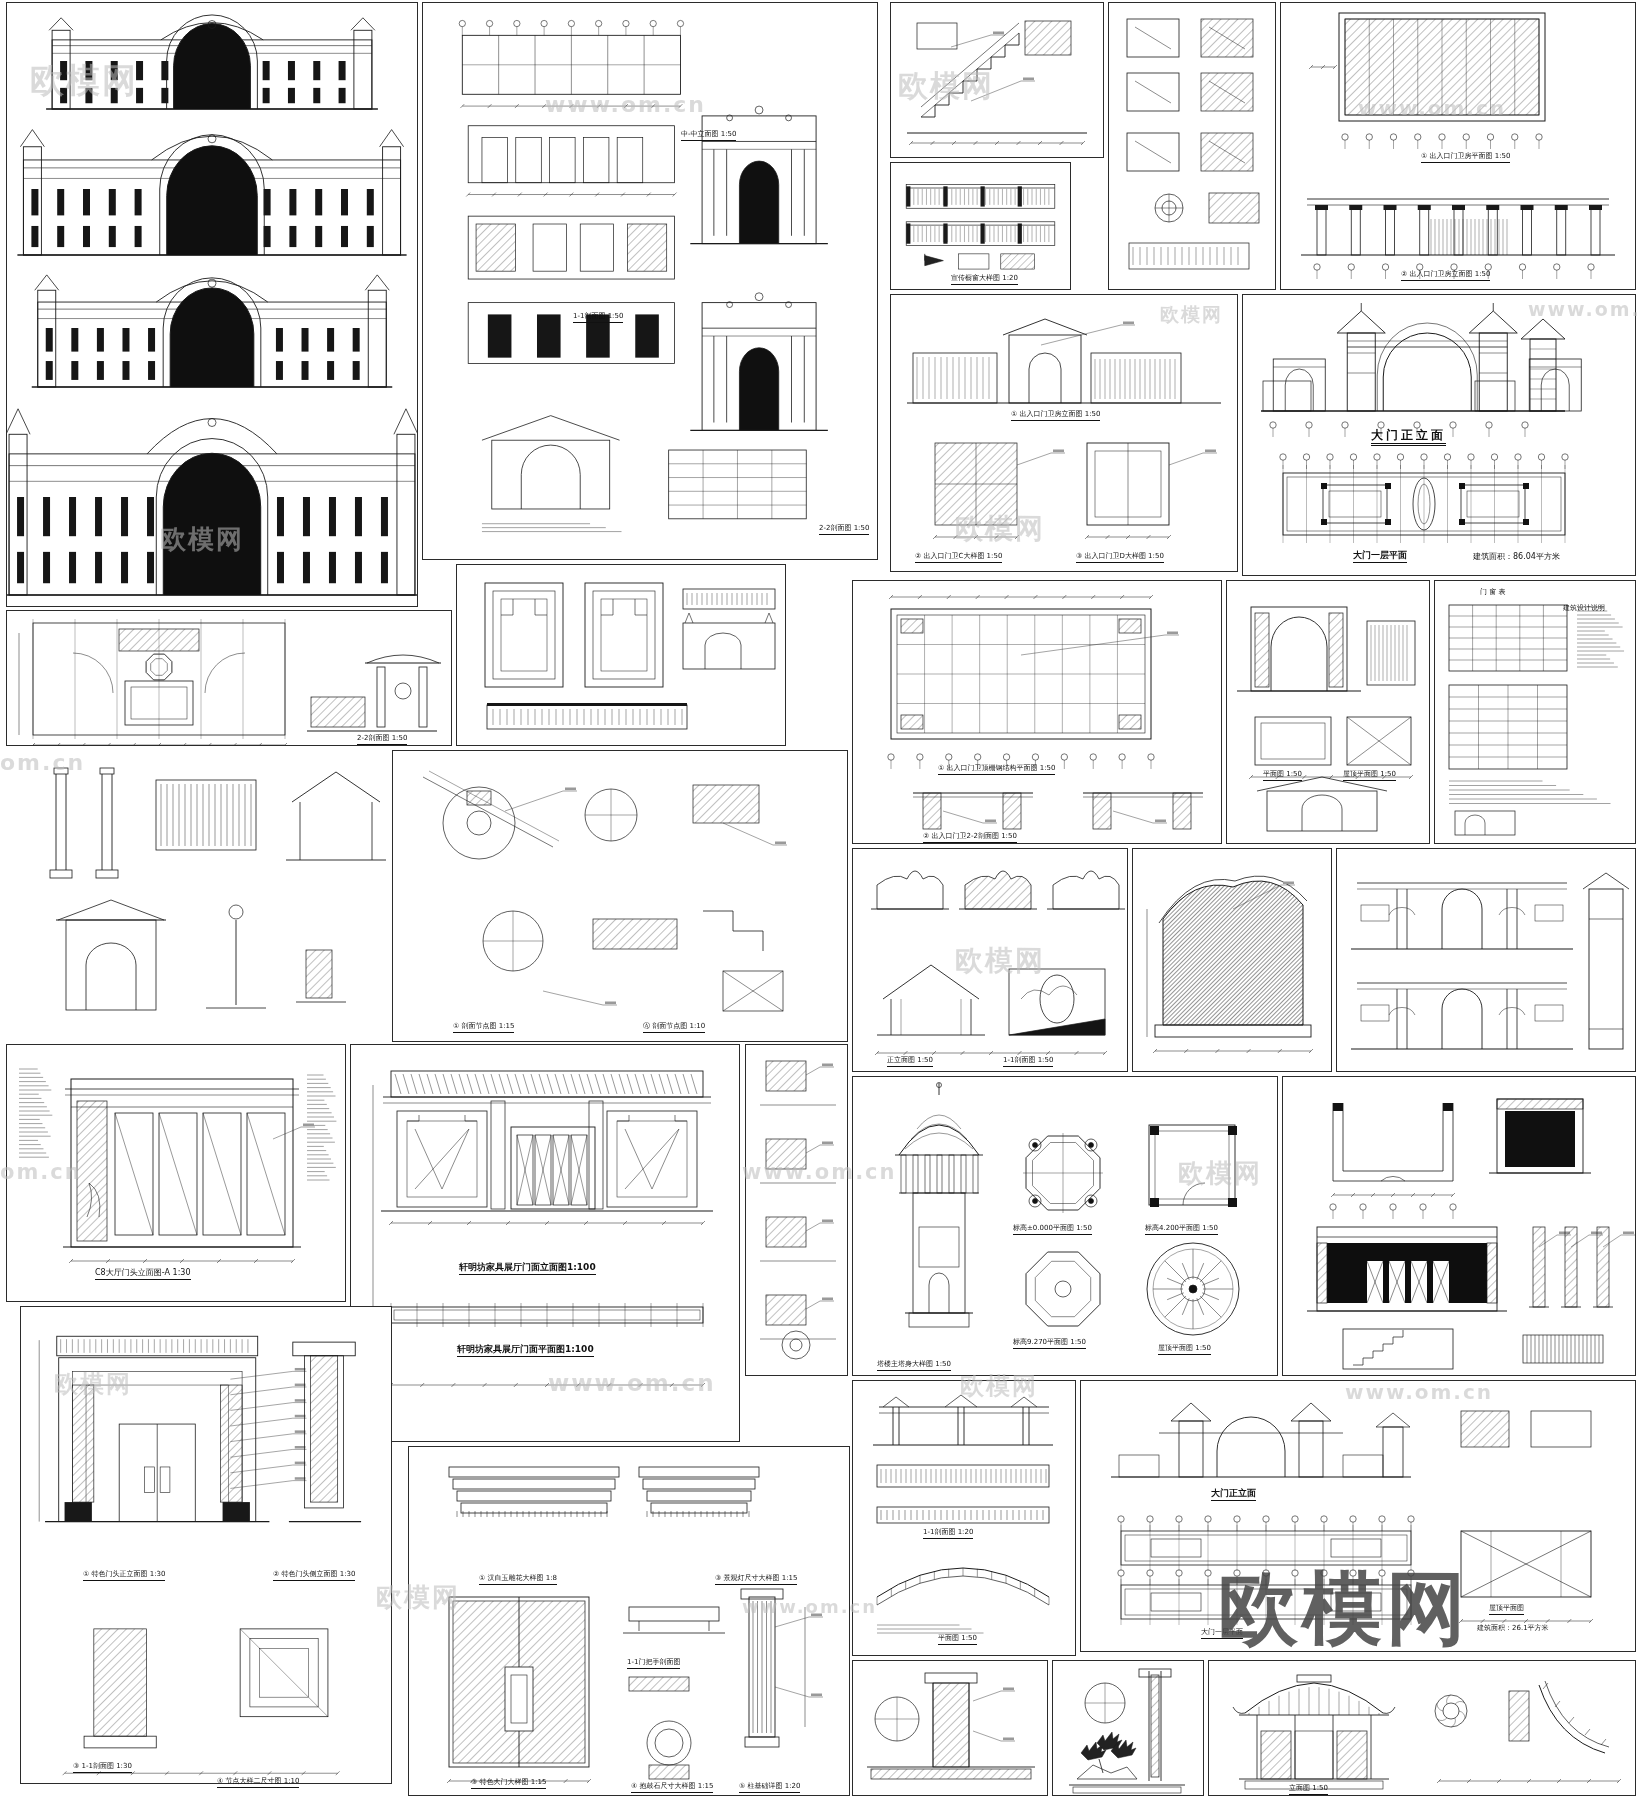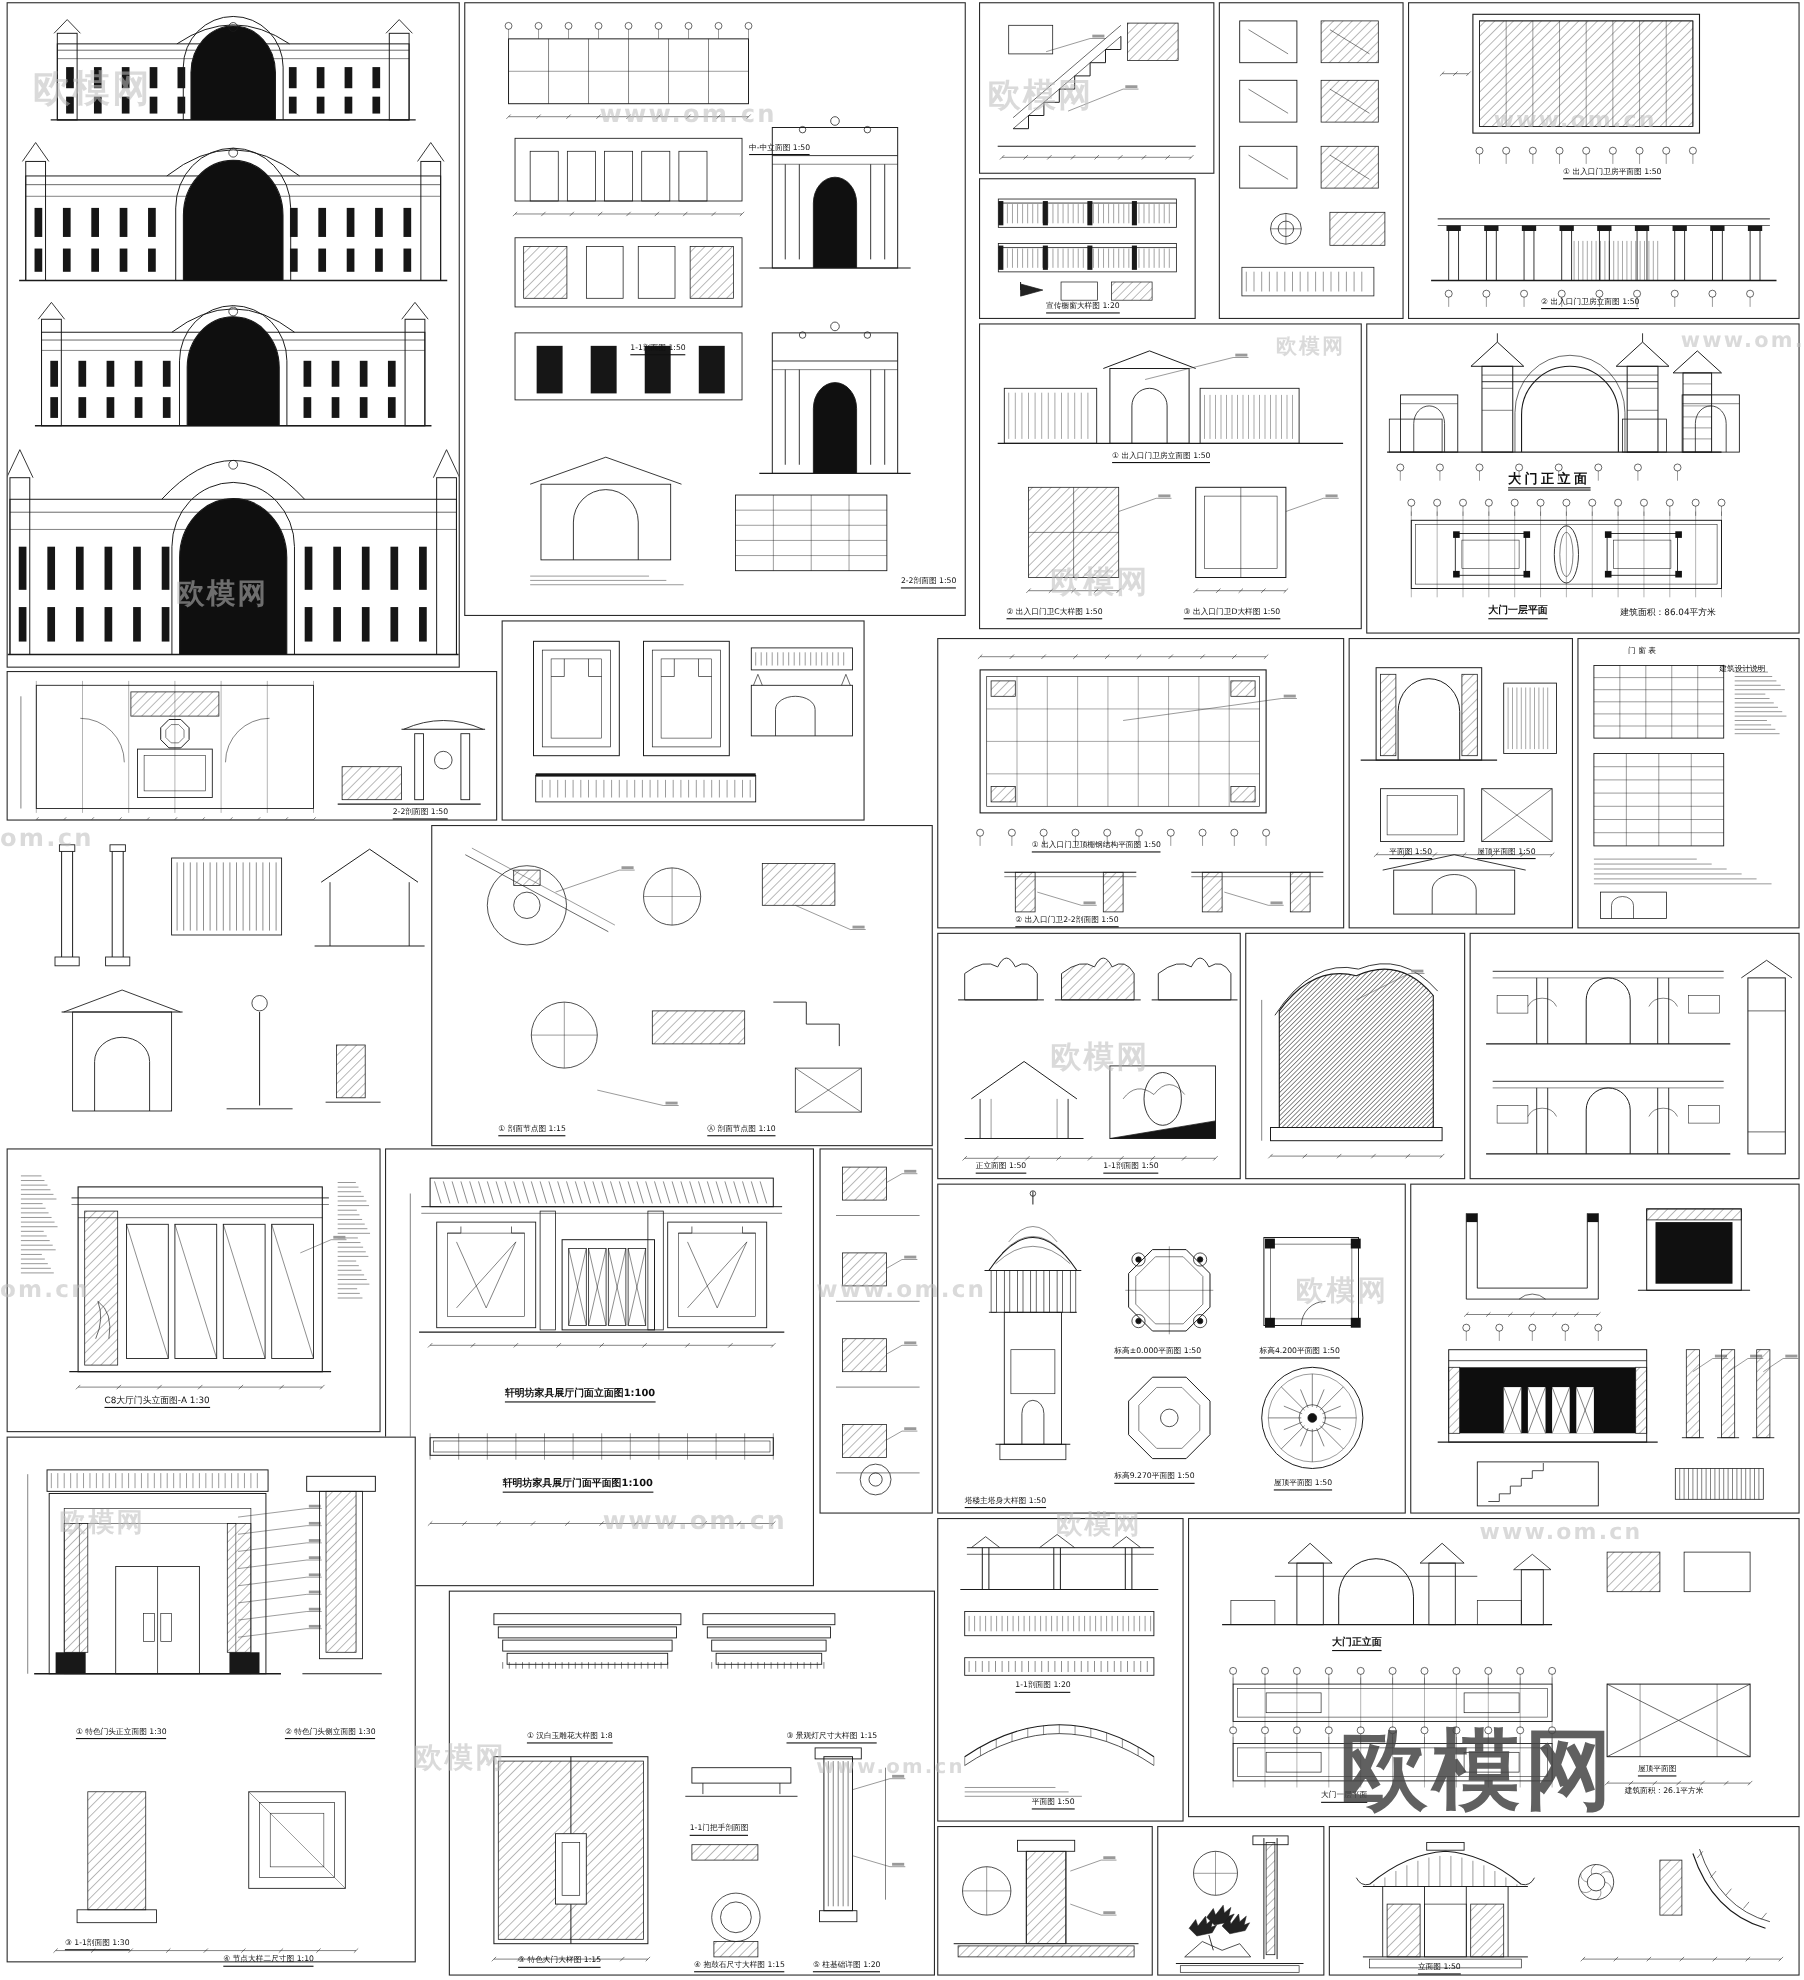--- a/index.html
+++ b/index.html
@@ -309,21 +309,21 @@
         <line x1="61" y1="142" x2="65" y2="138" stroke="#1b1b1b" stroke-width="0.5"></line>
         <line x1="82.5" y1="142" x2="86.5" y2="138" stroke="#1b1b1b" stroke-width="0.5"></line>
         <line x1="104" y1="142" x2="108" y2="138" stroke="#1b1b1b" stroke-width="0.5"></line>
         <line x1="125.5" y1="142" x2="129.5" y2="138" stroke="#1b1b1b" stroke-width="0.5"></line>
         <line x1="147" y1="142" x2="151" y2="138" stroke="#1b1b1b" stroke-width="0.5"></line>
         <line x1="168.5" y1="142" x2="172.5" y2="138" stroke="#1b1b1b" stroke-width="0.5"></line>
         <line x1="190" y1="142" x2="194" y2="138" stroke="#1b1b1b" stroke-width="0.5"></line>
       </svg>
     </div>
 
-<div class="sheet" id="pC2" style="left:890px;top:162px;width:197px;height:128px;">
+<div class="sheet" id="pC2" style="left:890px;top:162px;width:181px;height:128px;">
   <svg class="art" viewBox="0 0 212 126">
         <rect x="18" y="14" width="176" height="28" fill="none" stroke="#1b1b1b" stroke-width="0.8"></rect>
         <line x1="22" y1="19" x2="22" y2="38" stroke="#1b1b1b" stroke-width="0.4"></line>
         <line x1="27" y1="19" x2="27" y2="38" stroke="#1b1b1b" stroke-width="0.4"></line>
         <line x1="32" y1="19" x2="32" y2="38" stroke="#1b1b1b" stroke-width="0.4"></line>
         <line x1="37" y1="19" x2="37" y2="38" stroke="#1b1b1b" stroke-width="0.4"></line>
         <line x1="42" y1="19" x2="42" y2="38" stroke="#1b1b1b" stroke-width="0.4"></line>
         <line x1="47" y1="19" x2="47" y2="38" stroke="#1b1b1b" stroke-width="0.4"></line>
         <line x1="52" y1="19" x2="52" y2="38" stroke="#1b1b1b" stroke-width="0.4"></line>
         <line x1="57" y1="19" x2="57" y2="38" stroke="#1b1b1b" stroke-width="0.4"></line>
@@ -1531,21 +1531,21 @@
         <rect x="20" y="250" width="40" height="30" fill="url(#ph)" stroke="#1b1b1b" stroke-width="0.7"></rect>
         <line x1="60" y1="264" x2="74" y2="256" stroke="#333" stroke-width="0.45"></line>
         <line x1="74" y1="256" x2="88" y2="256" stroke="#333" stroke-width="0.45"></line>
         <rect x="76" y="252.5" width="11" height="2.6" fill="#9a9a9a" stroke="none"></rect>
         <line x1="14" y1="294" x2="90" y2="294" stroke="#1b1b1b" stroke-width="0.5"></line>
         <circle cx="50" cy="300" r="14" fill="none" stroke="#1b1b1b" stroke-width="0.7"></circle>
         <circle cx="50" cy="300" r="6" fill="none" stroke="#1b1b1b" stroke-width="0.7"></circle>
       </svg>
     </div>
 
-<div class="sheet" id="pU" style="left:6px;top:1306px;width:372px;height:478px;">
+<div class="sheet" id="pU" style="left:20px;top:1306px;width:372px;height:478px;">
   <svg class="art" viewBox="0 0 370 488">
         <rect x="32" y="30" width="206" height="20" fill="none" stroke="#1b1b1b" stroke-width="0.9"></rect>
         <line x1="36" y1="33" x2="36" y2="47" stroke="#1b1b1b" stroke-width="0.4"></line>
         <line x1="42" y1="33" x2="42" y2="47" stroke="#1b1b1b" stroke-width="0.4"></line>
         <line x1="48" y1="33" x2="48" y2="47" stroke="#1b1b1b" stroke-width="0.4"></line>
         <line x1="54" y1="33" x2="54" y2="47" stroke="#1b1b1b" stroke-width="0.4"></line>
         <line x1="60" y1="33" x2="60" y2="47" stroke="#1b1b1b" stroke-width="0.4"></line>
         <line x1="66" y1="33" x2="66" y2="47" stroke="#1b1b1b" stroke-width="0.4"></line>
         <line x1="72" y1="33" x2="72" y2="47" stroke="#1b1b1b" stroke-width="0.4"></line>
         <line x1="78" y1="33" x2="78" y2="47" stroke="#1b1b1b" stroke-width="0.4"></line>

